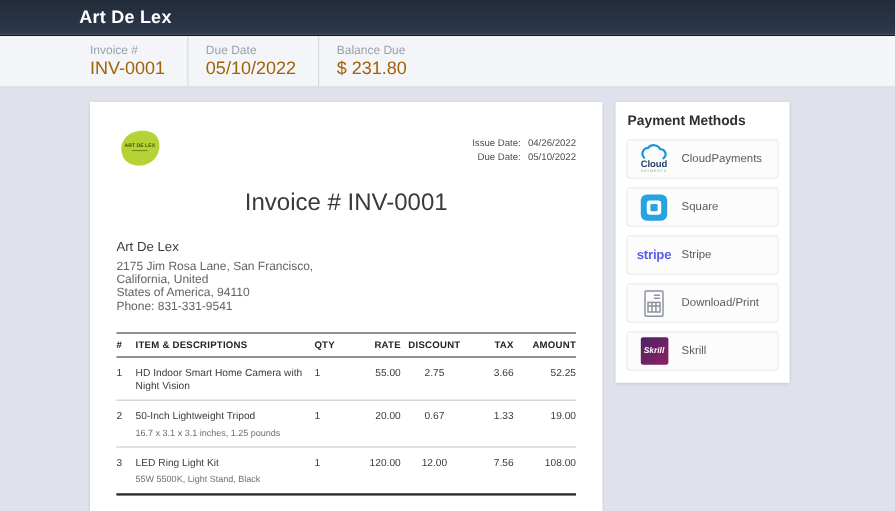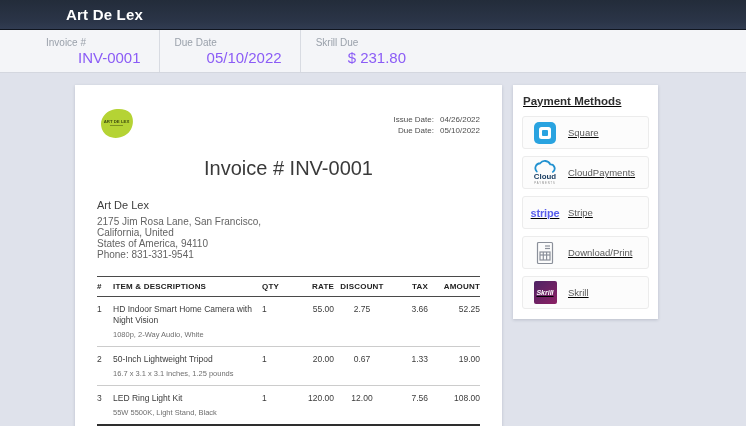--- a/index.html
+++ b/index.html
@@ -20,37 +20,37 @@
   .topbar .app-title{
     padding-left:66px; color:#ffffff;
     font-size:15px; font-weight:bold; letter-spacing:.2px;
   }
 
   
   .summary-bar{
     height:43px; background:#f4f5f8;
     border-bottom:1px solid #d4d7df;
     display:flex; 
-    padding-left:46px;
+    padding-left:75px;
   }
   .sb-field{ display:flex; flex-direction:column; justify-content:center; }
   .sb-field:not(:last-child){
     border-right:1px solid #d8dbe2;
     padding-right:18px; margin-right:15px;
   }
   .sb-label{ font-size:10px; color:#9aa1ab; margin-bottom:1px; }
-  .sb-value{ font-size:15px; color:#8b5cf6;margin-left:32px; }
+  .sb-value{ font-size:15px; color:#a16207; }
 
   
   .card{
     position:absolute; background:#fff;
     box-shadow:0 1px 3px rgba(30,40,60,.18);
   }
   .invoice-card{ left:75px; top:85px; width:427px; height:560px; padding:23px 22px 0; }
-  .pm-card{ left:513px; top:85px; width:145px; padding:9px 9px 10px;text-decoration:underline; }
+  .pm-card{ left:513px; top:85px; width:145px; padding:9px 9px 10px; }
 
   
   .inv-header{ display:flex; justify-content:space-between; }
   .inv-dates{ text-align:right; font-size:8px; color:#4f4f4f; line-height:10.5px; padding-top:7px; }
   .inv-dates .dv{ margin-left:6px; }
   .inv-title{ text-align:center; font-size:20px; font-weight:400; color:#3a3a3a; margin-top:14px; }
 
   
   .addr-row{ display:flex; margin-top:19px; }
   .seller{ width:193px; }
@@ -113,21 +113,21 @@
 <div class="summary-bar">
   <div class="sb-field">
     <span class="sb-label">Invoice #</span>
     <span class="sb-value">INV-0001</span>
   </div>
   <div class="sb-field">
     <span class="sb-label">Due Date</span>
     <span class="sb-value">05/10/2022</span>
   </div>
   <div class="sb-field">
-    <span class="sb-label">Skrill Due</span>
+    <span class="sb-label">Balance Due</span>
     <span class="sb-value">$ 231.80</span>
   </div>
 </div>
 
 <div class="card invoice-card">
 
   <div class="inv-header">
     <span>
       <svg width="40" height="31" viewBox="0 0 40 31">
         <path d="M9 5 C15 -1, 30 0, 34.5 7 C38.5 14, 35 25, 26 28.5 C17 32, 6.5 28, 4.5 20 C2.8 13, 5 8.5, 9 5 Z" fill="#b5d334" transform="rotate(-8 20 15)"></path>
@@ -164,21 +164,20 @@
       <span class="c-rate">RATE</span>
       <span class="c-disc">DISCOUNT</span>
       <span class="c-tax">TAX</span>
       <span class="c-amt">AMOUNT</span>
     </div>
 
     <div class="trow">
       <span class="c-num">1</span>
       <span class="c-item">
         <div class="item-name">HD Indoor Smart Home Camera with Night Vision</div>
-        <div class="item-desc">1080p, 2-Way Audio, White</div>
       </span>
       <span class="c-qty">1</span>
       <span class="c-rate">55.00</span>
       <span class="c-disc">2.75</span>
       <span class="c-tax">3.66</span>
       <span class="c-amt">52.25</span>
     </div>
 
     <div class="trow">
       <span class="c-num">2</span>
@@ -207,38 +206,38 @@
     </div>
   </div>
 
 </div>
 
 <div class="card pm-card">
   <div class="pm-title">Payment Methods</div>
 
   <div class="pm-btn">
     <span class="pm-icon">
+      <svg width="30" height="26" viewBox="0 0 40 34">
+        <path d="M9 15 a6.5 6.5 0 0 1 4.5-11 a8 8 0 0 1 13.5 1.5 a5.5 5.5 0 0 1 3.5 10" fill="none" stroke="#2191d0" stroke-width="2.4" stroke-linecap="round"></path>
+        <text x="20" y="25" font-size="10.5" font-weight="bold" fill="#1c3f63" text-anchor="middle">Cloud</text>
+        <text x="20" y="31" font-size="3.6" fill="#8a8a8a" text-anchor="middle" letter-spacing="1.2">PAYMENTS</text>
+      </svg>
+    </span>
+    <span class="pm-label">CloudPayments</span>
+  </div>
+
+  <div class="pm-btn">
+    <span class="pm-icon">
       <span class="sq-outer">
           <span class="sq-mid">
             <span class="sq-inner"></span>
           </span>
         </span>
     </span>
     <span class="pm-label">Square</span>
-  </div>
-
-  <div class="pm-btn">
-    <span class="pm-icon">
-      <svg width="30" height="26" viewBox="0 0 40 34">
-        <path d="M9 15 a6.5 6.5 0 0 1 4.5-11 a8 8 0 0 1 13.5 1.5 a5.5 5.5 0 0 1 3.5 10" fill="none" stroke="#2191d0" stroke-width="2.4" stroke-linecap="round"></path>
-        <text x="20" y="25" font-size="10.5" font-weight="bold" fill="#1c3f63" text-anchor="middle">Cloud</text>
-        <text x="20" y="31" font-size="3.6" fill="#8a8a8a" text-anchor="middle" letter-spacing="1.2">PAYMENTS</text>
-      </svg>
-    </span>
-    <span class="pm-label">CloudPayments</span>
   </div>
 
   <div class="pm-btn">
     <span class="pm-icon">
       <span class="stripe-mark">stripe</span>
     </span>
     <span class="pm-label">Stripe</span>
   </div>
 
   <div class="pm-btn">

